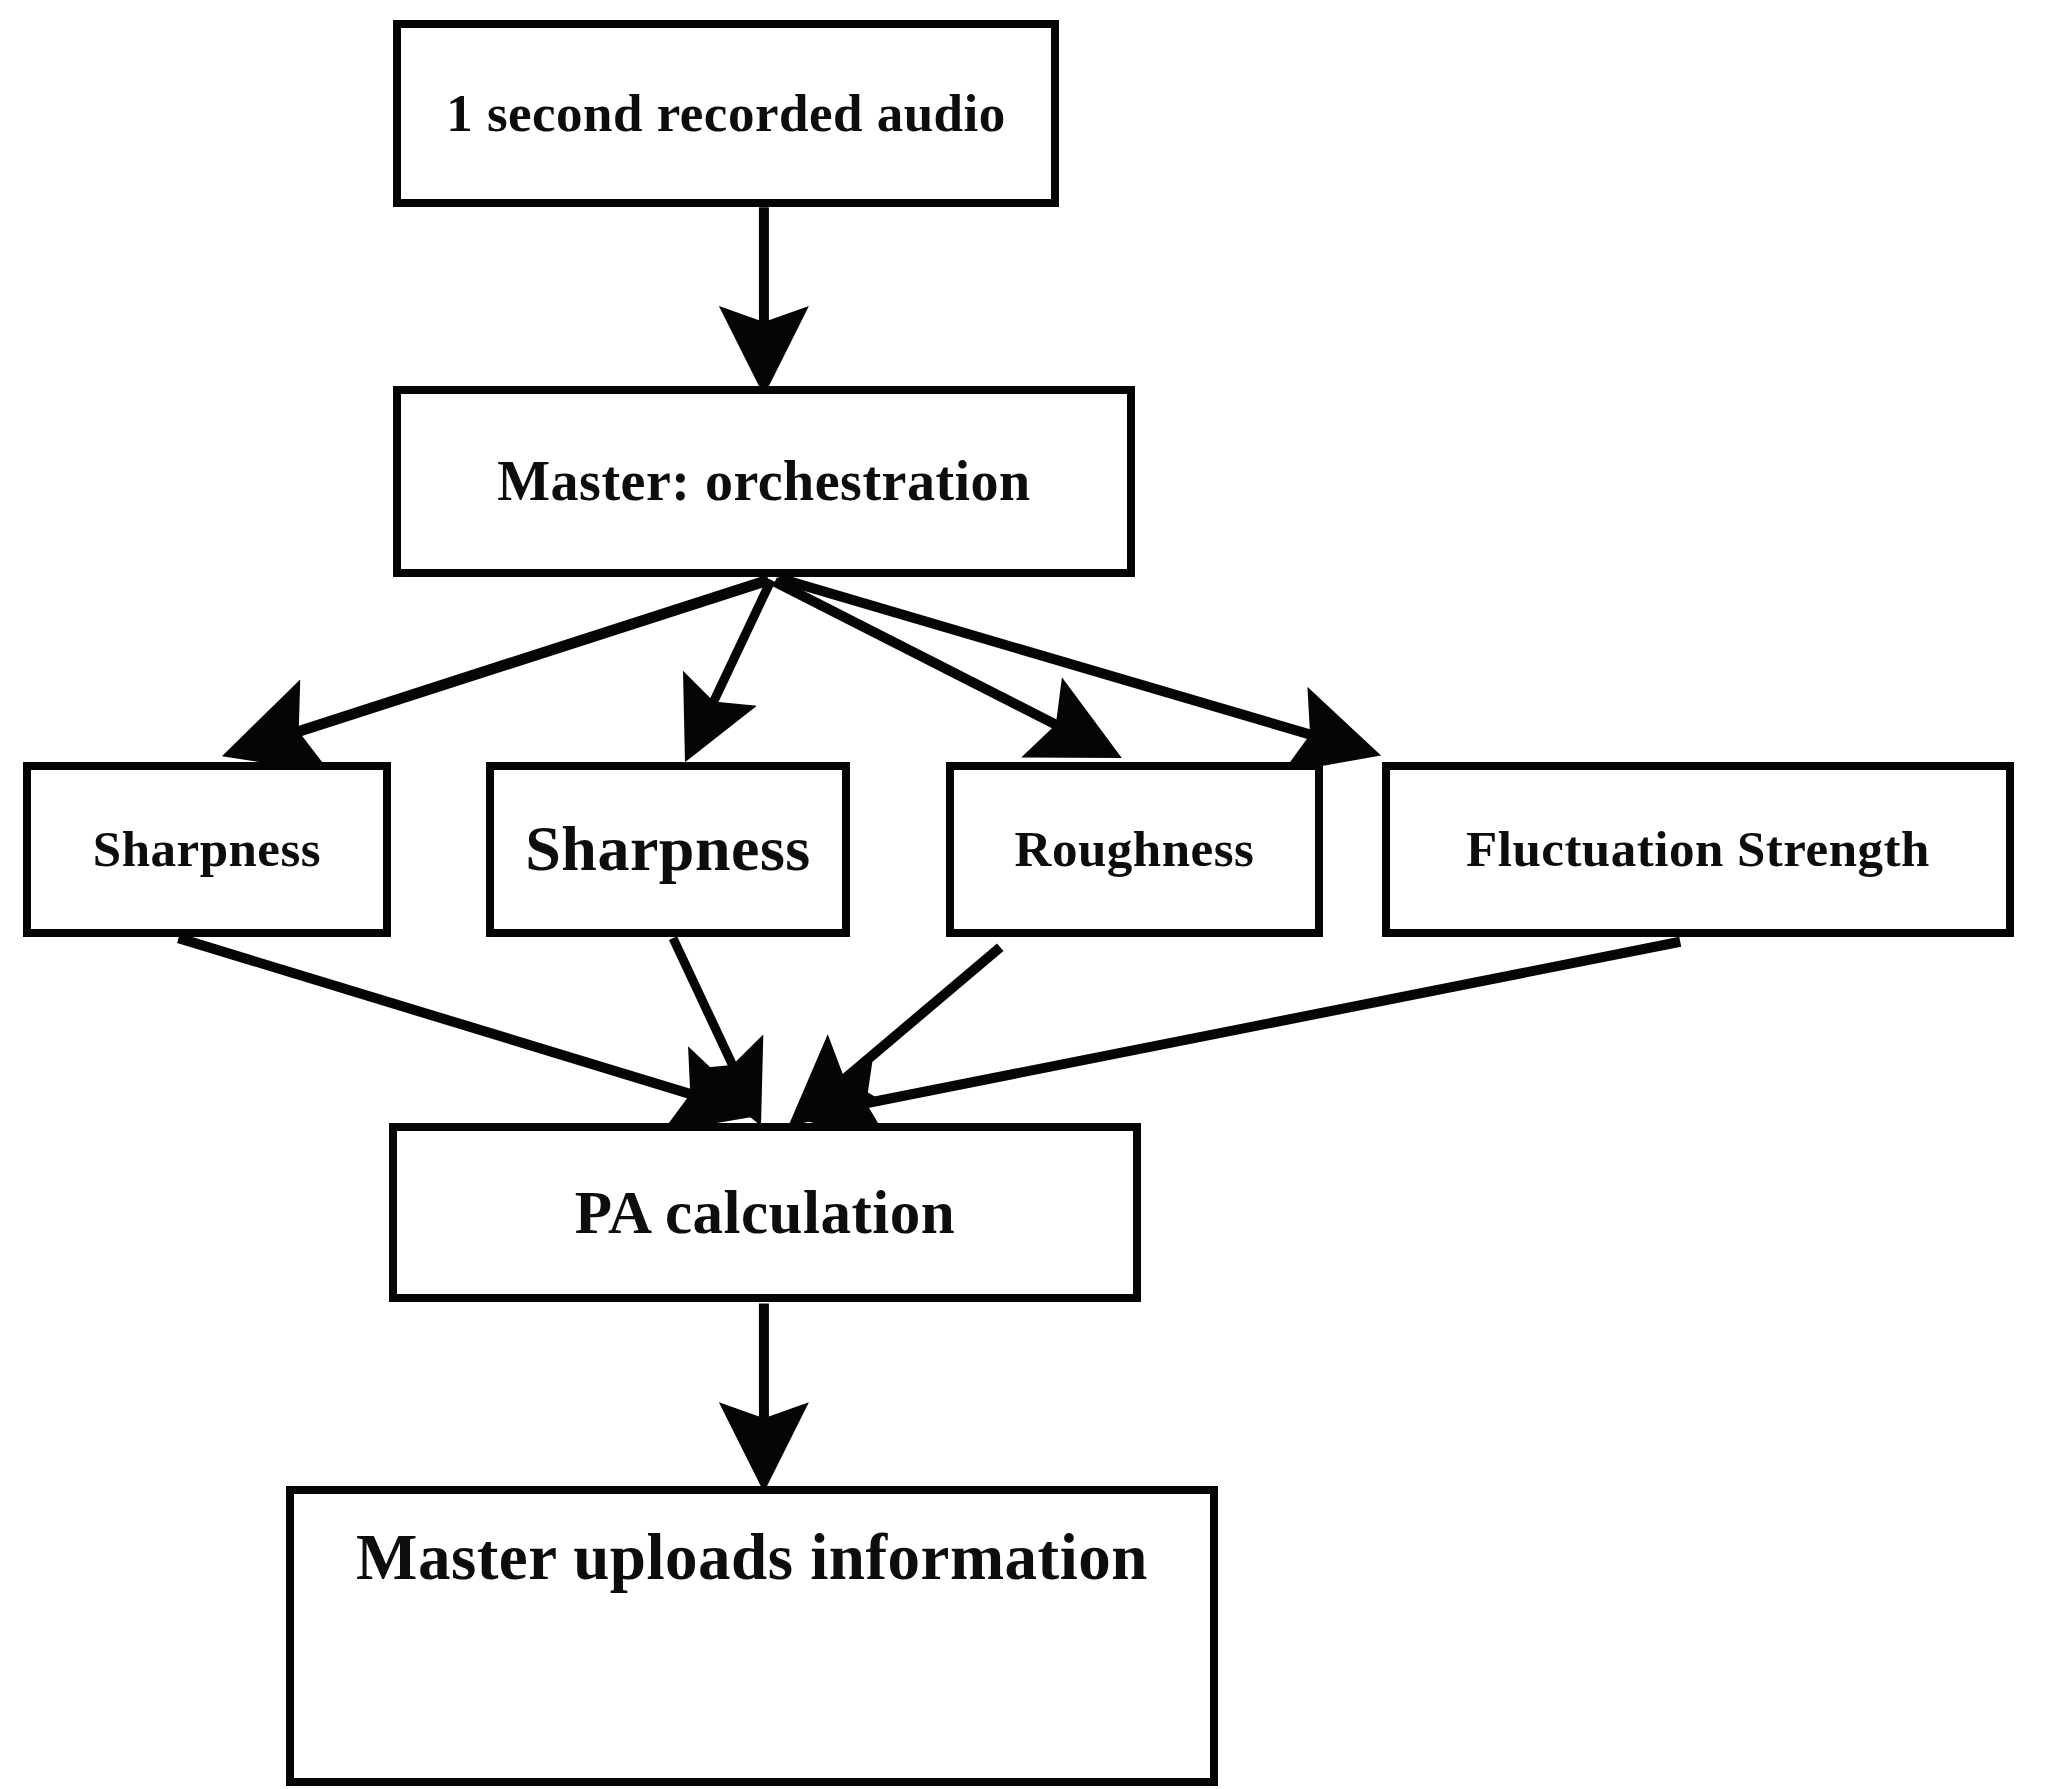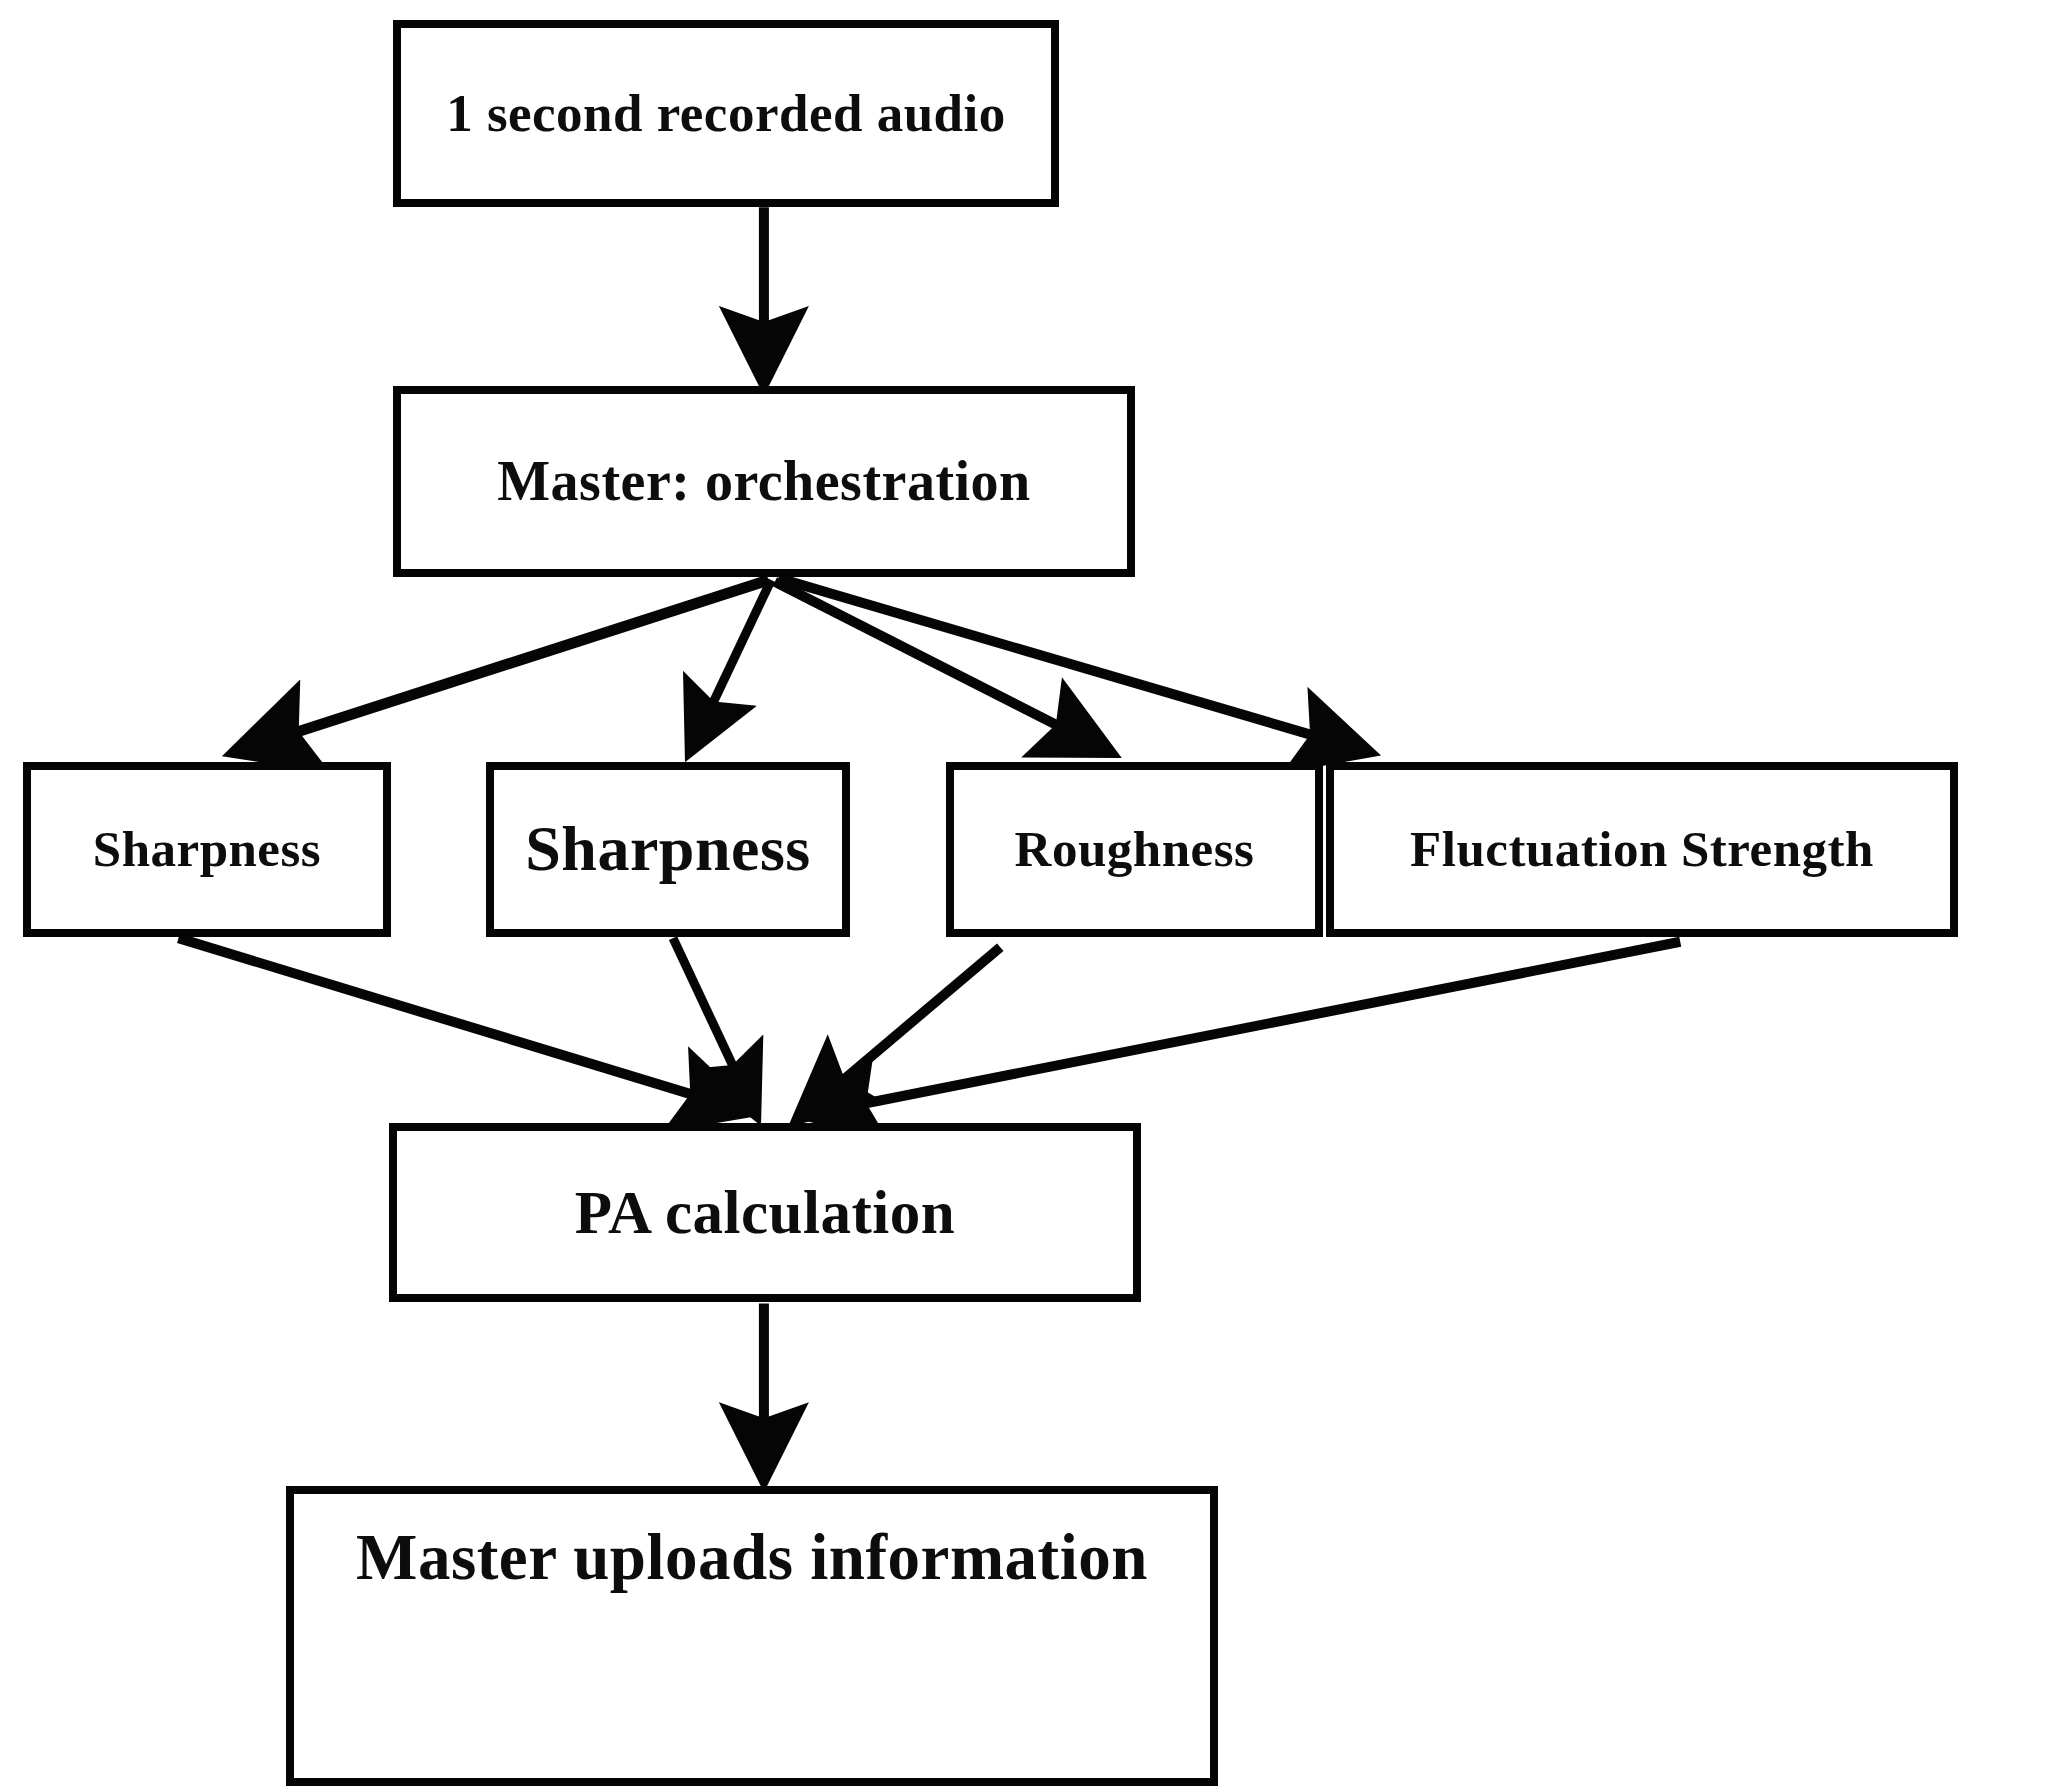--- a/index.html
+++ b/index.html
@@ -32,21 +32,21 @@
     text-align: center;
     line-height: 1.1;
     white-space: nowrap;
   }
   
   #n-audio      { left: 393px;  top: 20px;   width: 666px;  height: 187px; }
   #n-master     { left: 393px;  top: 386px;  width: 742px;  height: 191px; }
   #n-loudness   { left: 23px;   top: 762px;  width: 368px;  height: 175px; }
   #n-sharpness  { left: 486px;  top: 762px;  width: 364px;  height: 175px; }
   #n-roughness  { left: 946px; top: 762px;  width: 377px;  height: 175px; }
-  #n-fluct      { left: 1326px; top: 762px;  width: 632px;  height: 175px; }
+  #n-fluct      { left: 1382px; top: 762px;  width: 632px;  height: 175px; }
   #n-pa         { left: 389px;  top: 1123px; width: 752px;  height: 179px; }
   #n-upload     { left: 286px;  top: 1486px; width: 932px; height: 300px;
                   align-items: flex-start; padding-top: 28px; }
 
   #n-audio     .label { font-size: 53px; }
   #n-master    .label { font-size: 56px; }
   #n-loudness  .label { font-size: 51px; }
   #n-sharpness .label { font-size: 64px; text-align: center; }
   #n-roughness .label { font-size: 51px; }
   #n-fluct     .label { font-size: 51px; }

